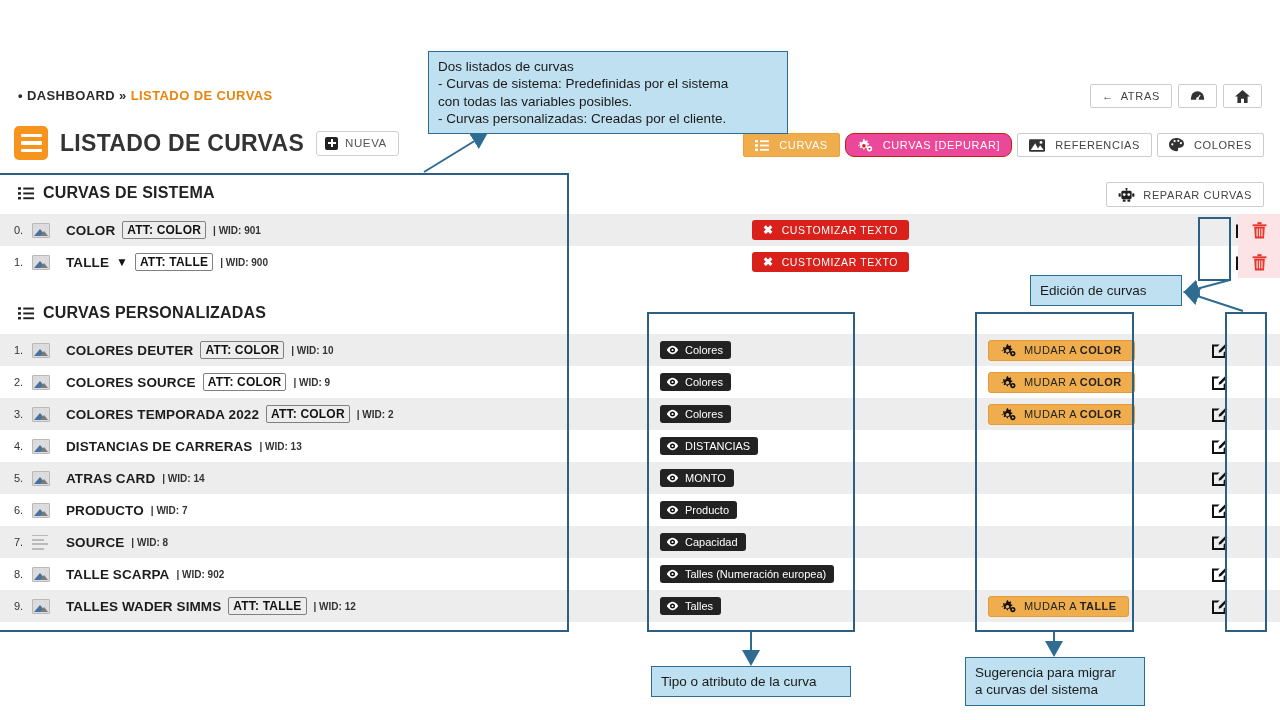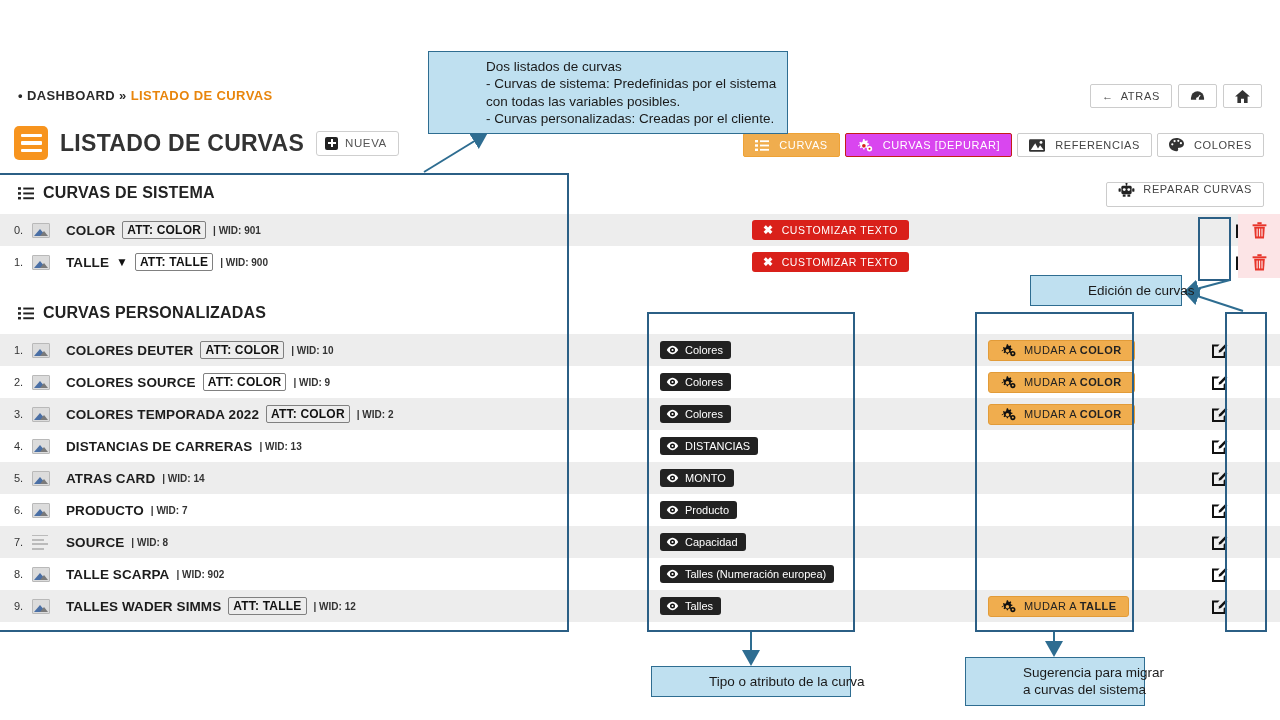--- a/index.html
+++ b/index.html
@@ -64,21 +64,21 @@
 
   
   .tabbar { position: absolute; right: 16px; top: 133px; display: flex; gap: 5px; }
   .tab {
     display: inline-flex; align-items: center; gap: 10px; height: 24px;
     padding: 0 11px; font-size: 11px; letter-spacing: .6px;
     border: 1px solid #ccc; border-radius: 2px; background: #fff;
     color: #444; cursor: pointer; white-space: nowrap;
   }
   .tab.orange { background: #f0ad4e; border-color: #eea236; color: #fff; }
-  .tab.red { background: #d946ef; border-color: #c41e18; color: #fff; }
+  .tab.red { background: #ec4899; border-color: #c41e18; color: #fff; border-radius: 9px; }
 
   
   .panel { position: absolute; left: 0; top: 172px; width: 1280px; }
   .section-head {
     display: flex; align-items: center; gap: 9px;
     font-size: 16px; font-weight: bold; color: #222;
     padding: 12px 0 12px 18px; letter-spacing: .2px;
   }
   .rows { width: 100%; }
   .row {
@@ -157,31 +157,31 @@
   .c-edit2 { position: absolute; right: 18px; top: 0; height: 32px; width: 36px;
              display: flex; align-items: center; justify-content: center; cursor: pointer; }
   .c-del { position: absolute; right: 0; top: 0; height: 32px; width: 42px; background: #fce4e6;
            display: flex; align-items: center; justify-content: center; cursor: pointer; }
   .pen-ic { width: 18px; height: 18px; }
   .trash-ic { width: 15px; height: 17px; }
 
   
   .btn-reparar {
     position: absolute; right: 16px; top: 182px;
-    display: inline-flex; gap: 8px;
+    display: inline-flex; align-items: center; gap: 8px;
     border: 1px solid #ccc; background: #fff; height: 25px; padding: 0 11px;
     font-size: 11px; color: #444; letter-spacing: .6px; border-radius: 2px; cursor: pointer;
   }
 
   
   .anno {
     position: absolute; background: #bfe0f0; border: 1px solid #2e6d91;
     color: #1a1a1a; font-size: 13.5px; line-height: 1.28; padding: 6px 9px;
   }
-  .anno-line { white-space: pre; margin-left: 48px; }
+  .anno-line { white-space: pre; }
   .hl-box { position: absolute; border: 2px solid #2b5f85; pointer-events: none; }
   svg.arrows { position: absolute; left: 0; top: 0; width: 1280px; height: 720px; pointer-events: none; }
 </style>
 </head>
 <body>
 
 <div id="page">
 
   <div class="breadcrumb">
     <span>•</span>

